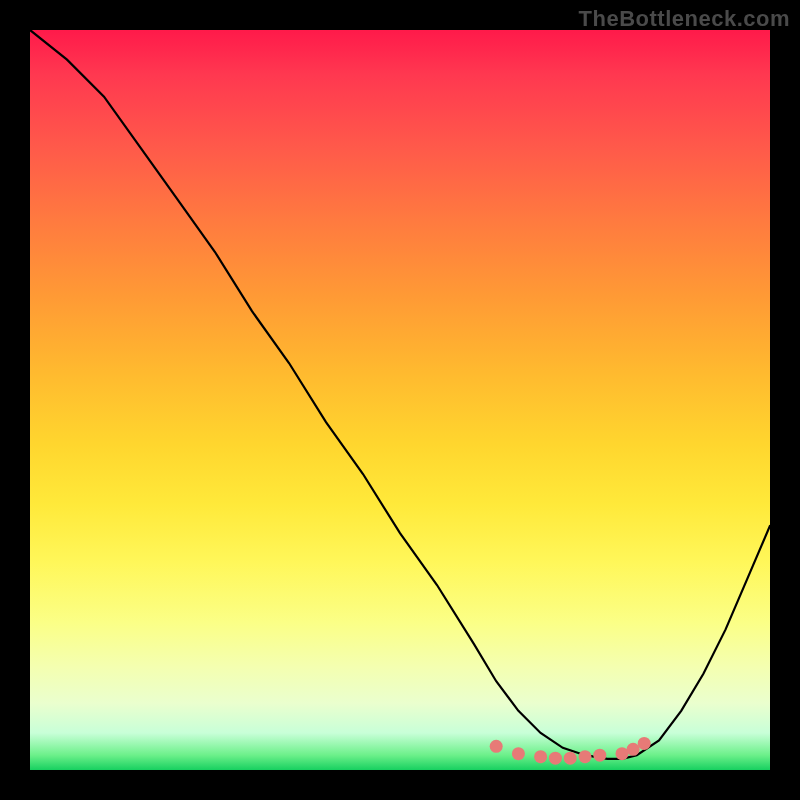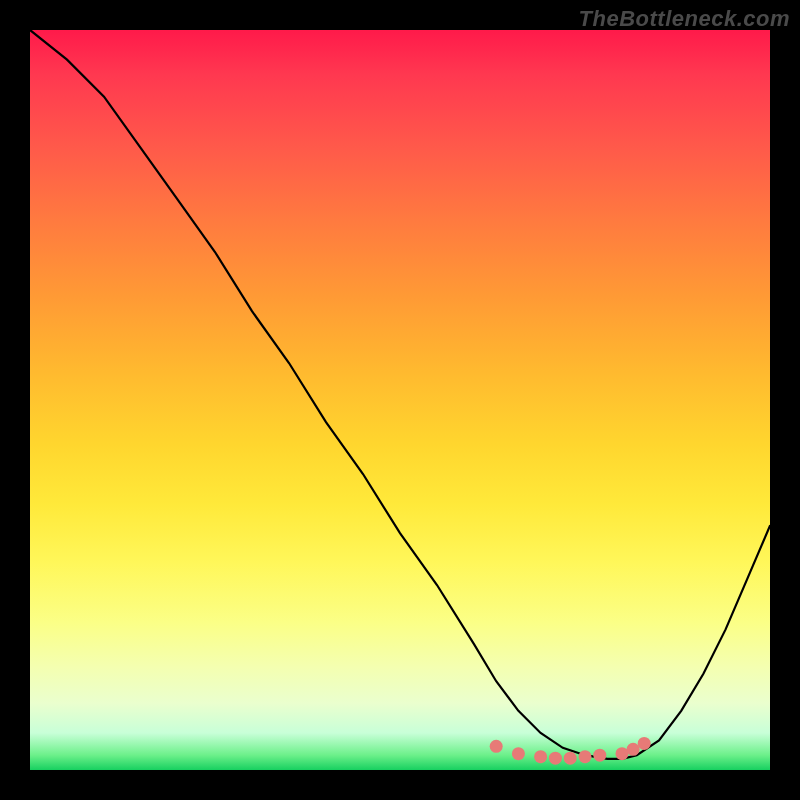--- a/index.html
+++ b/index.html
@@ -9,21 +9,20 @@
     width: 800px;
     height: 800px;
     overflow: hidden;
     font-family: Arial, Helvetica, sans-serif;
   }
   .container {
     position: relative;
     width: 800px;
     height: 800px;
     background: #000;
-    font-style: italic;
   }
   .watermark {
     position: absolute;
     top: 6px;
     right: 10px;
     color: #4a4a4a;
     font-size: 22px;
     font-weight: 600;
     letter-spacing: 0.5px;
     z-index: 3;

